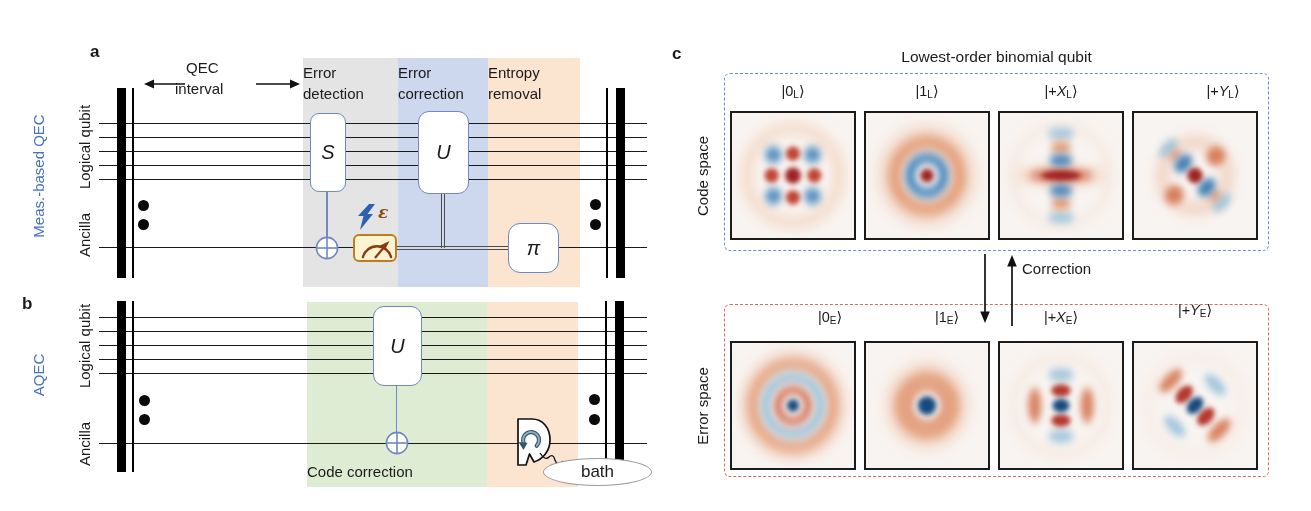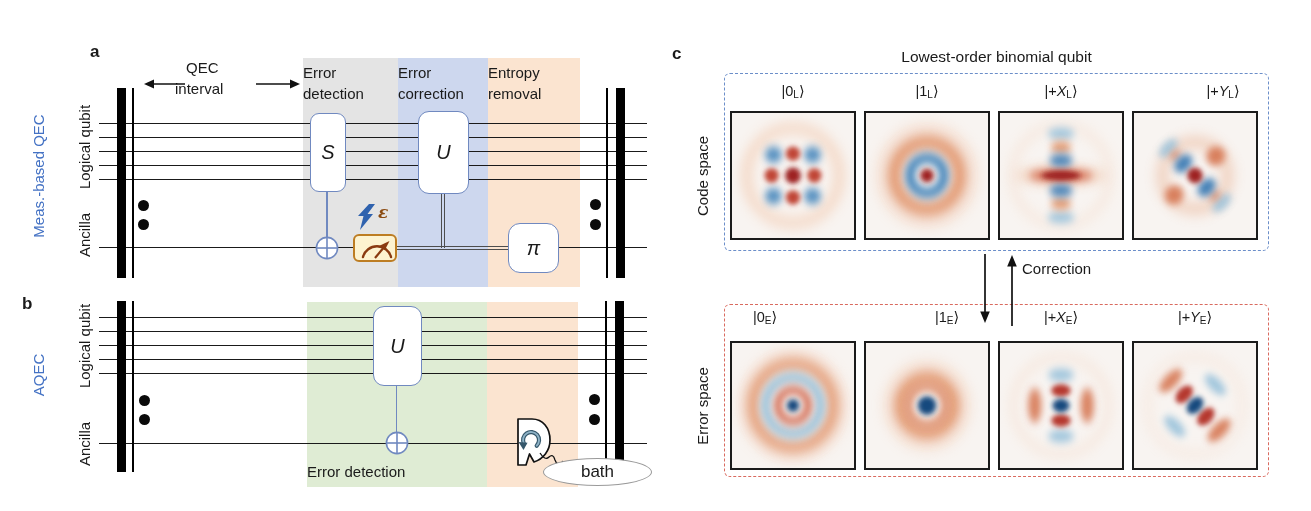--- a/index.html
+++ b/index.html
@@ -169,21 +169,21 @@
   <div class="ctrl" style="left:395.9px;top:384px;height:48px"></div>
   <div class="gate" style="left:373px;top:306px;width:47px;height:78px;border-radius:11px">
     <span class="gl">U</span>
   </div>
   <svg class="abs" style="left:384.7px;top:431px" width="24" height="24">
     <circle cx="12" cy="12" r="10.6" fill="#fff" stroke="#7089c0" stroke-width="1.6"></circle>
     <line x1="12" y1="1.5" x2="12" y2="22.5" stroke="#7089c0" stroke-width="1.6"></line>
     <line x1="1.5" y1="12" x2="22.5" y2="12" stroke="#7089c0" stroke-width="1.6"></line>
   </svg>
 
-  <div class="txt ctr" style="left:307px;top:463px;width:180px">Error detection</div>
+  <div class="txt ctr" style="left:307px;top:463px;width:180px">Code correction</div>
 
   <svg class="abs" style="left:514px;top:416px" width="40" height="52">
     <path d="M4,49 L4,3 L18,3 C29,3 36,12 36,24 C36,35 29,43 20,46 L15.5,38 L12,49 Z" fill="#fff" stroke="#111" stroke-width="1.7" stroke-linejoin="round"></path>
     <path d="M10.1,28 A8,8 0 1 1 22.7,29.7" fill="none" stroke="#35576b" stroke-width="4.2" stroke-linecap="round"></path>
     <path d="M10.1,28 A8,8 0 1 1 22.7,29.7" fill="none" stroke="#8fb3c7" stroke-width="1.9" stroke-linecap="round"></path>
     <polygon points="9.5,34 4.5,26 13.5,26.8" fill="#35576b"></polygon>
   </svg>
   <svg class="abs" style="left:536px;top:450px" width="34" height="32">
     <path d="M4,3 Q9,11 13,7 Q17,3 19,10 Q21,16 26,13" fill="none" stroke="#111" stroke-width="1.3"></path>
     <polygon points="31,19 22.5,16.5 26.5,10.5" fill="#111"></polygon>
@@ -262,24 +262,24 @@
   <div class="txt" style="left:1022px;top:260px">Correction</div>
   <svg class="abs" style="left:979px;top:254px" width="12" height="70">
     <line x1="6" y1="0" x2="6" y2="60" stroke="#111" stroke-width="1.7"></line>
     <polygon points="6,69 1.2,57.5 10.8,57.5" fill="#111"></polygon>
   </svg>
   <svg class="abs" style="left:1006px;top:254px" width="12" height="72">
     <line x1="6" y1="72" x2="6" y2="10" stroke="#111" stroke-width="1.7"></line>
     <polygon points="6,1 1.2,12.5 10.8,12.5" fill="#111"></polygon>
   </svg>
 
-  <div class="ket" style="left:702px;top:309px"><span>|</span><span class="st">0</span><span class="sub">E</span><span>⟩</span></div>
+  <div class="ket" style="left:767px;top:309px"><span>|</span><span class="st">0</span><span class="sub">E</span><span>⟩</span></div>
   <div class="ket" style="left:884px;top:309px"><span>|</span><span class="st">1</span><span class="sub">E</span><span>⟩</span></div>
   <div class="ket" style="left:998px;top:309px"><span>|+</span><span class="st it">X</span><span class="sub">E</span><span>⟩</span></div>
-  <div class="ket" style="left:1132px;top:309px"><span>|+</span><span class="st it">Y</span><span class="sub">E</span><span>⟩</span></div>
+  <div class="ket" style="left:1132px;top:302px"><span>|+</span><span class="st it">Y</span><span class="sub">E</span><span>⟩</span></div>
 
   <div class="wsq" style="left:730px;top:341px">
     <svg viewBox="0 0 100 100" preserveAspectRatio="none">
       <circle cx="50" cy="50" r="42" fill="none" stroke="#f0b894" stroke-width="5" opacity=".35" filter="url(#b5)"></circle>
       <circle cx="50" cy="50" r="33" fill="none" stroke="#dd8050" stroke-width="9" opacity=".85" filter="url(#b5)"></circle>
       <circle cx="50" cy="50" r="22.5" fill="none" stroke="#9ec4dc" stroke-width="8" opacity=".95" filter="url(#b3)"></circle>
       <circle cx="50" cy="50" r="12.5" fill="none" stroke="#cf5b41" stroke-width="6" opacity=".9" filter="url(#b3)"></circle>
       <circle cx="50" cy="50" r="5" fill="#15497e" filter="url(#b2)"></circle>
     </svg>
   </div>

